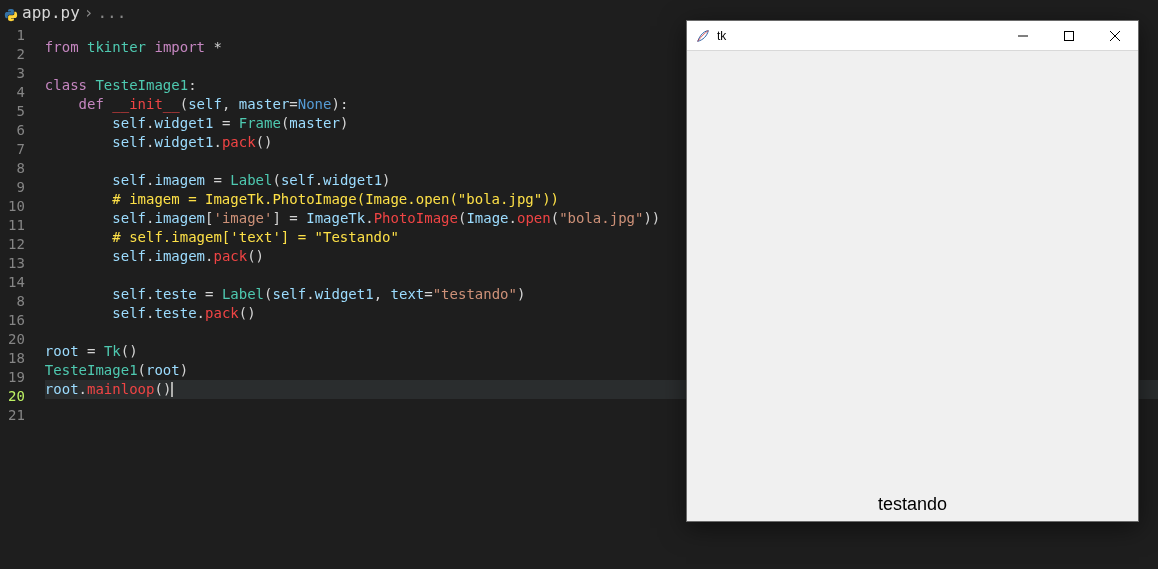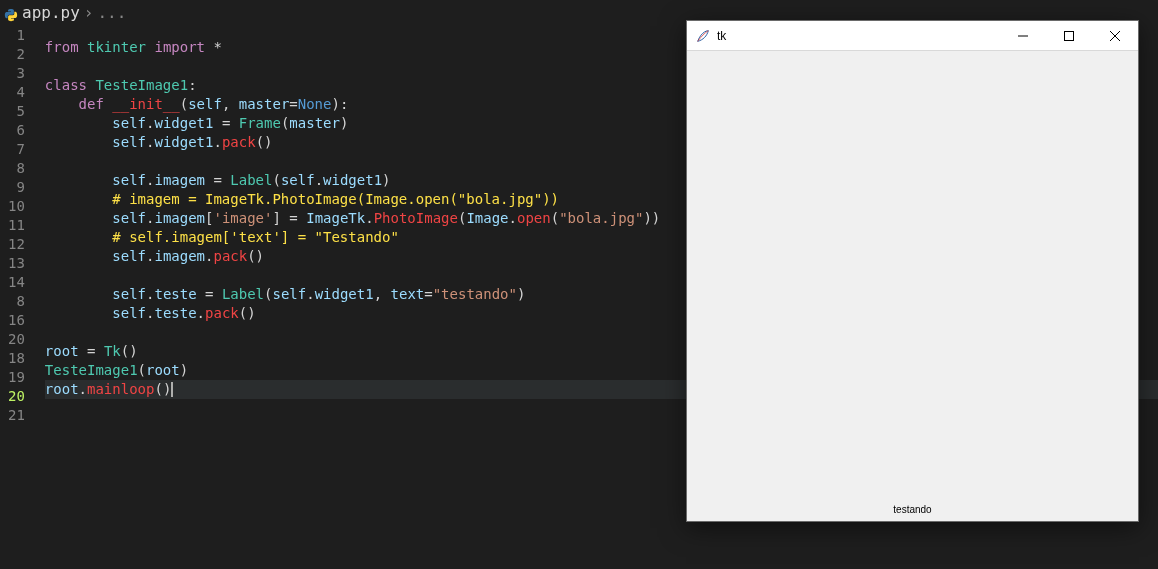--- a/index.html
+++ b/index.html
@@ -30,21 +30,21 @@
 
   
   .tkwin { position:absolute; left:686px; top:20px; width:453px; height:502px; background:#f0f0f0; border:1px solid #6a6a6a; box-shadow:0 6px 24px rgba(0,0,0,.5); display:flex; flex-direction:column; font-family:"Segoe UI",sans-serif; }
   .tk-titlebar { height:30px; background:#ffffff; display:flex; align-items:center; border-bottom:1px solid #d9d9d9; }
   .tk-feather { width:16px; height:16px; margin:0 6px 0 8px; }
   .tk-title { font-size:12px; color:#000; }
   .tk-spacer { flex:1; }
   .tk-btn { width:46px; height:30px; display:flex; align-items:center; justify-content:center; color:#000; }
   .tk-btn svg { width:10px; height:10px; }
   .tk-body { flex:1; display:flex; flex-direction:column; justify-content:flex-end; align-items:center; padding-bottom:6px; }
-  .tk-label { font-size:10px; color:#000; }
+  .tk-label { font-size:18px; color:#000; }
 </style>
 </head>
 <body>
 
 <div class="tabbar">
   <svg class="py-icon" viewBox="0 0 32 32">
     <path fill="#3572A5" d="M15.9 2c-7 0-6.6 3-6.6 3v3.1h6.7v.9H6.6S2 8.4 2 15.9s4 7.3 4 7.3h2.4v-3.5s-.1-4 3.9-4h6.6s3.7.1 3.7-3.6V5.6S23.1 2 15.9 2z"></path>
     <path fill="#FFD43B" d="M16.1 30c7 0 6.6-3 6.6-3v-3.1H16v-.9h9.4S30 23.6 30 16.1s-4-7.3-4-7.3h-2.4v3.5s.1 4-3.9 4h-6.6s-3.7-.1-3.7 3.6v6.5S8.9 30 16.1 30z"></path>
   </svg>
   <span class="fname">app.py</span>

